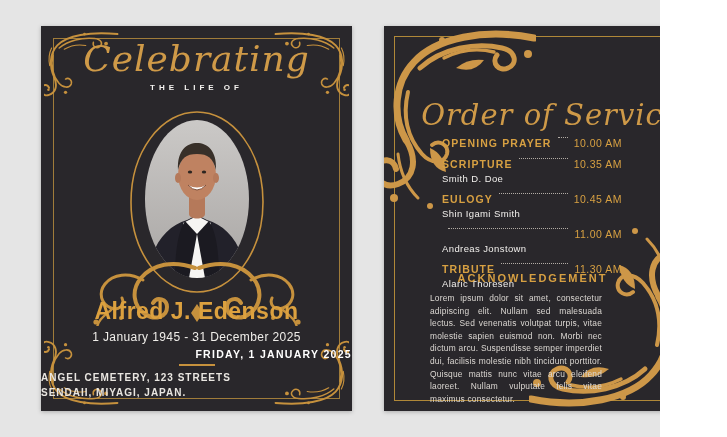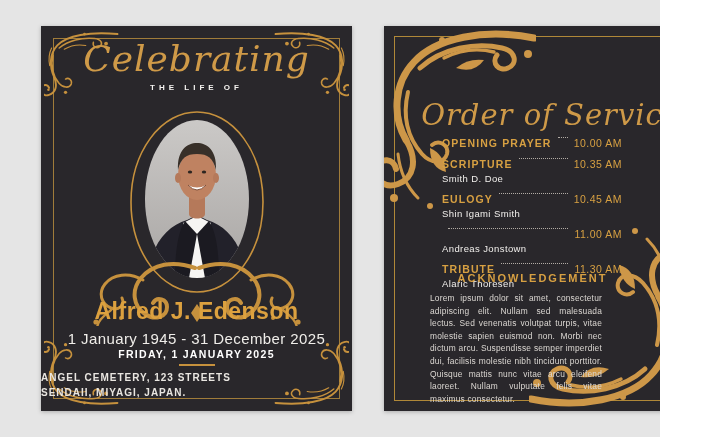--- a/index.html
+++ b/index.html
@@ -41,24 +41,24 @@
     position:absolute;left:23px;top:12px;width:104px;height:158px;
     border-radius:50%;overflow:hidden;
   }
   .scrollwork{position:absolute;left:50%;transform:translateX(-50%);top:148px;width:212px;height:70px;color:#c6913d;}
   .deceased-name{
     position:absolute;top:272px;left:0;width:100%;text-align:center;
     font-size:23px;font-weight:bold;color:#dca13f;letter-spacing:.5px;
   }
   .lifespan{
     position:absolute;top:304px;left:0;width:100%;text-align:center;
-    font-size:15px;color:#efede9;letter-spacing:.4px;
+    font-size:12px;color:#efede9;letter-spacing:.4px;
   }
   .service-date{
-    position:absolute;top:322px;left:0;width:100%;text-align:center;
+    position:absolute;top:322px;left:0;width:100%;text-align:right;
     font-size:10.5px;font-weight:bold;color:#ffffff;letter-spacing:1.3px;
   }
   .date-divider{position:absolute;top:338px;left:50%;transform:translateX(-50%);width:36px;height:1.5px;background:#c6913d;}
   .address{
     position:absolute;top:345px;left:0;width:100%;text-align:left;
     font-size:10px;font-weight:bold;color:#e9e6e1;letter-spacing:1px;line-height:1.45;
   }
 
   
   .script-title-r{

